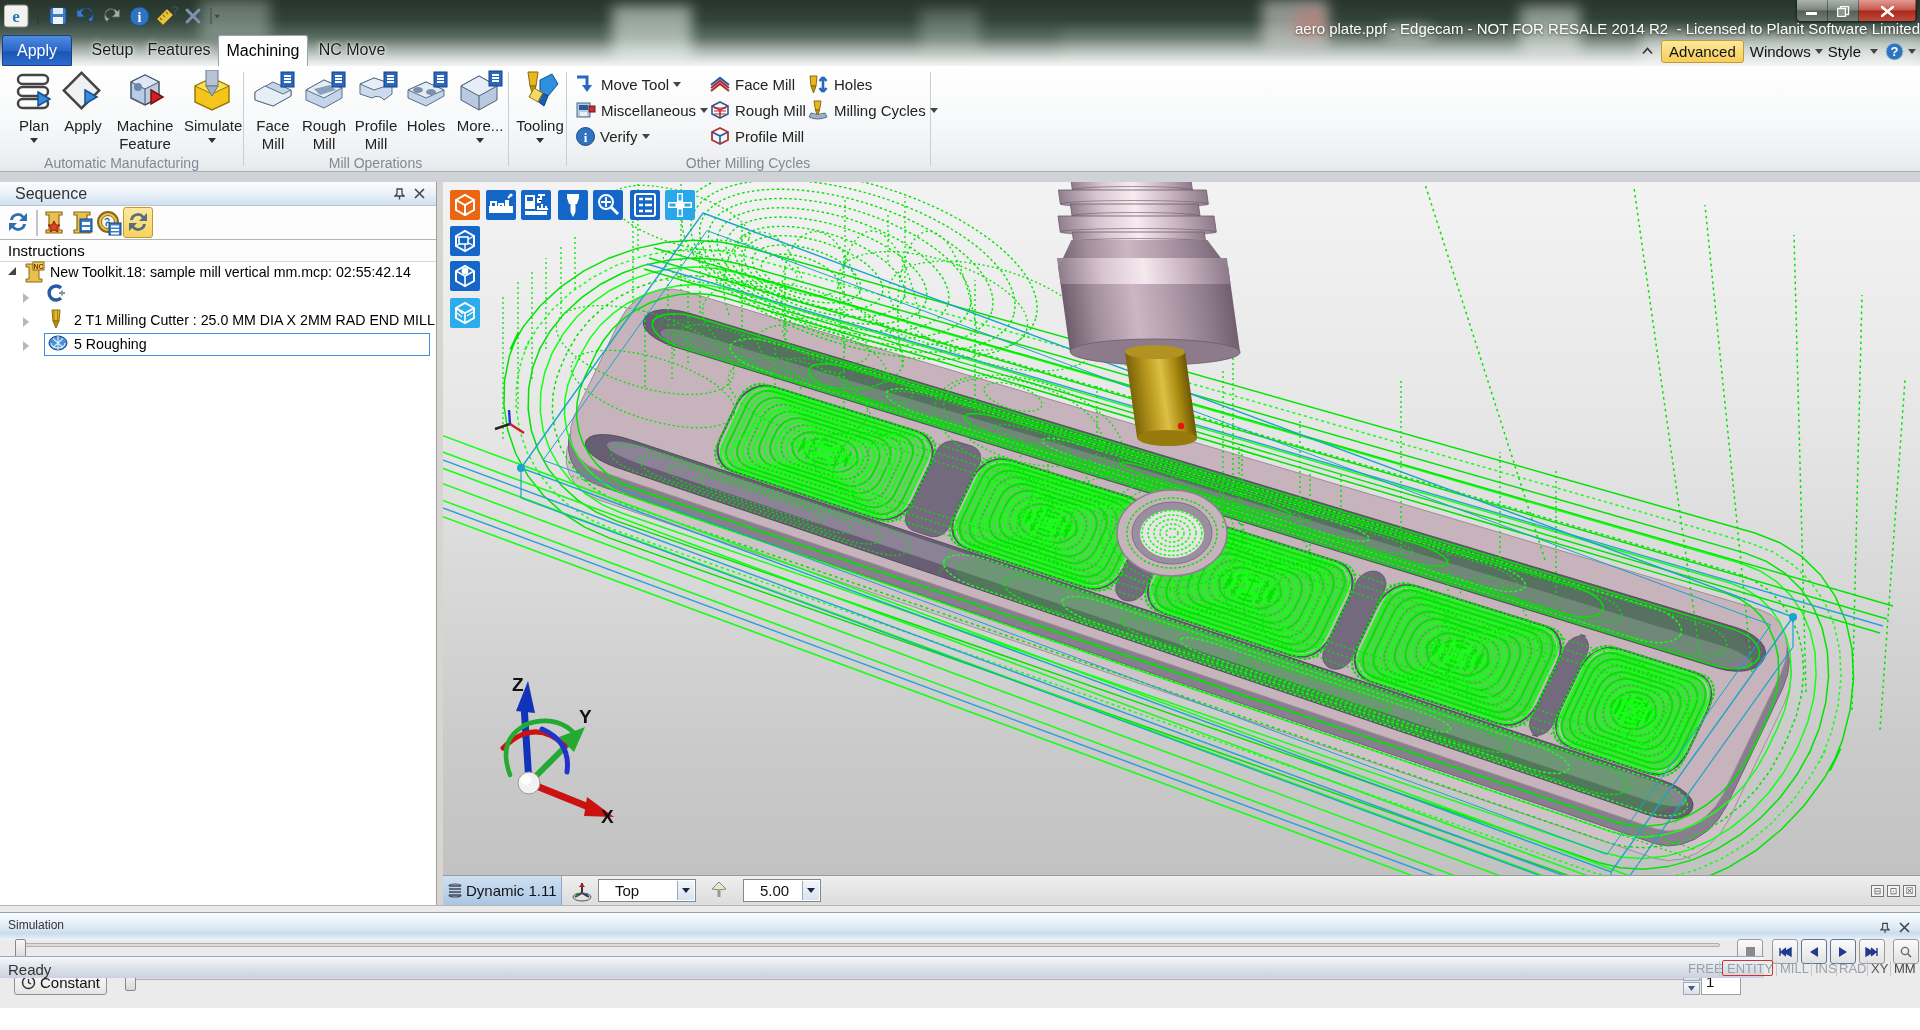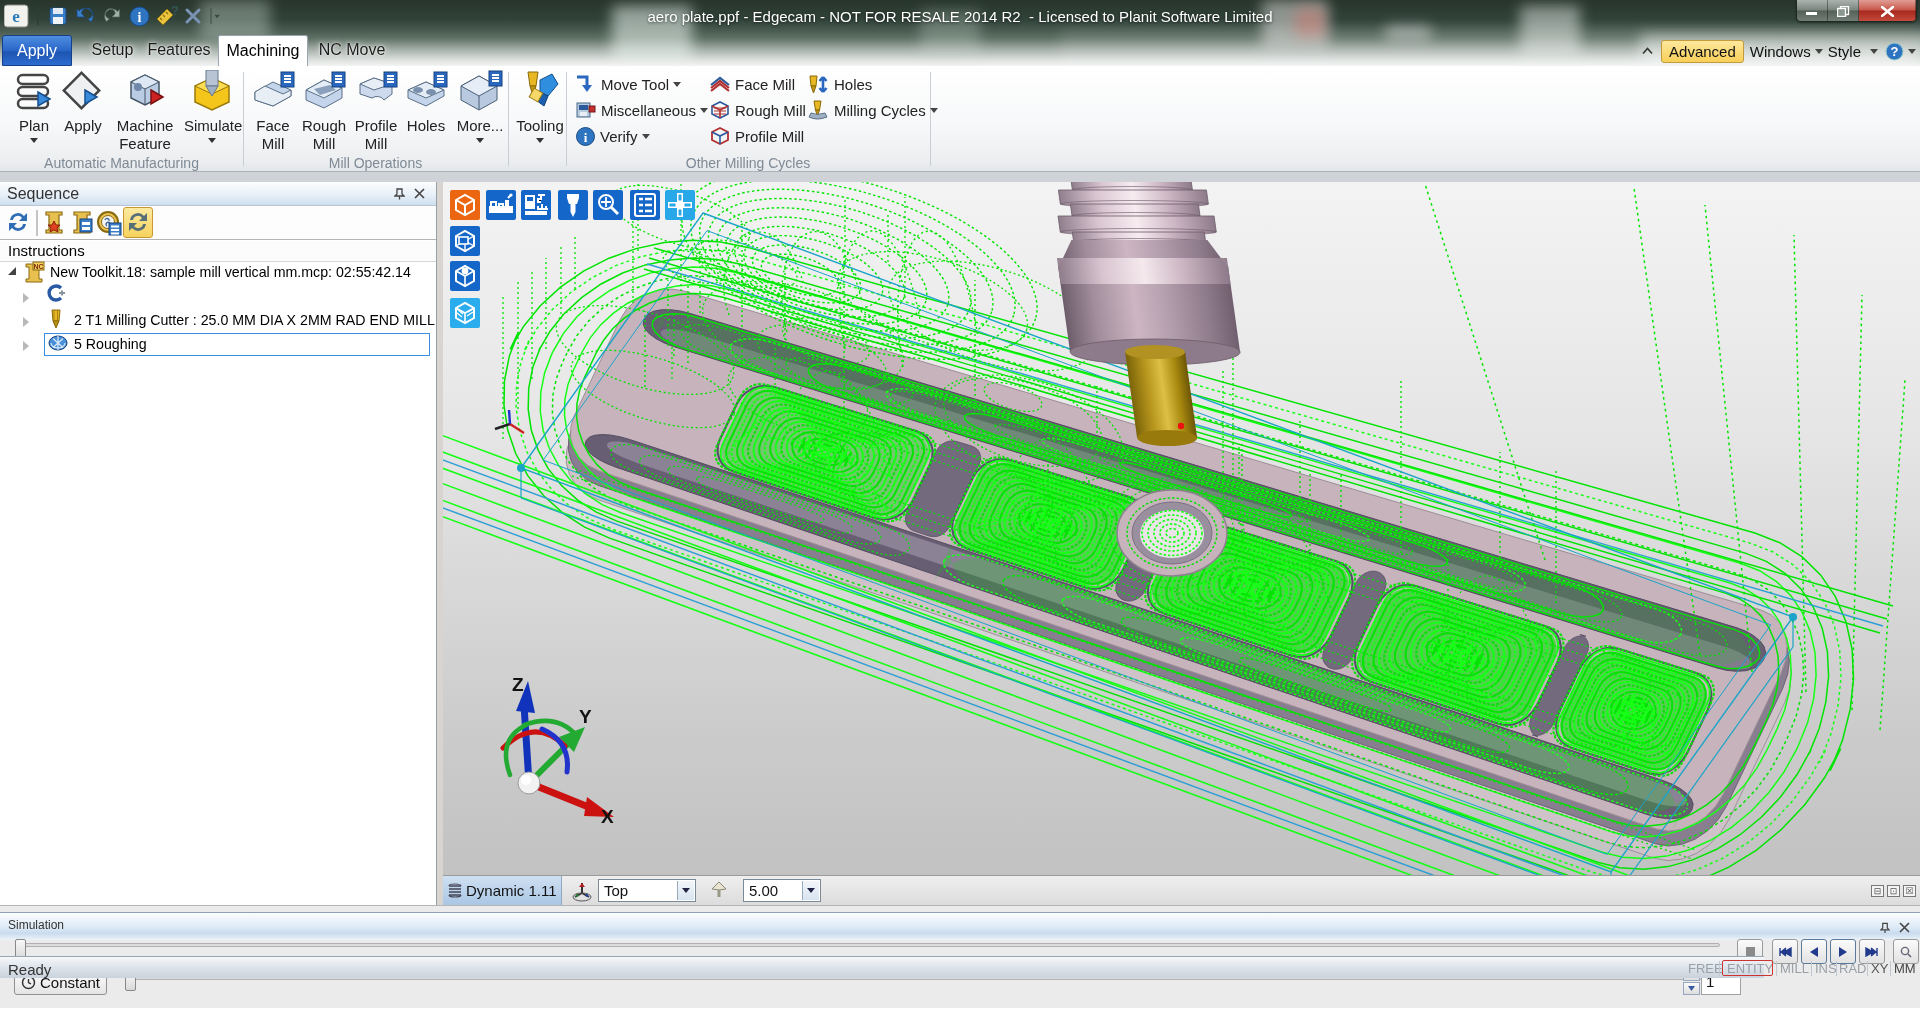--- a/index.html
+++ b/index.html
@@ -1,20 +1,20 @@
 <!DOCTYPE html>
 <html><head><meta charset="utf-8">
 <style>
 *{margin:0;padding:0;box-sizing:border-box}
 body{width:1920px;height:1030px;overflow:hidden;font-family:"Liberation Sans",sans-serif;position:relative;background:#fff}
 .abs{position:absolute}
 
 #title{left:0;top:0;width:1920px;height:66px;background:linear-gradient(180deg,#27352c 0%,#31433a 30%,#5c6e63 58%,#a2ada6 82%,#d8dcd9 94%,#eef0ef 100%);overflow:hidden}
 #title .blob{position:absolute;filter:blur(7px);border-radius:4px}
-#ttext{position:absolute;top:8px;width:100%;text-align:center;color:#fff;font-size:15px;text-shadow:0 1px 3px rgba(0,0,0,.6)}
+#ttext{position:absolute;top:20px;width:100%;text-align:right;color:#fff;font-size:15px;text-shadow:0 1px 3px rgba(0,0,0,.6)}
 
 #winbtns{position:absolute;right:3px;top:0;height:22px;display:flex;border:1px solid #1c2a22;border-top:none;border-radius:0 0 5px 5px;overflow:hidden;box-shadow:0 1px 2px rgba(0,0,0,.4)}
 #winbtns div{height:22px;display:flex;align-items:center;justify-content:center;color:#fff;font-size:13px;border-right:1px solid rgba(0,0,0,.35);background:linear-gradient(180deg,rgba(255,255,255,.45),rgba(255,255,255,.12) 45%,rgba(0,0,0,.18) 50%,rgba(255,255,255,.08))}
 #winbtns .mn,#winbtns .rs{width:31px;background-color:#68756d}
 #winbtns .cl{width:57px;background-color:#c0392b;background-image:linear-gradient(180deg,rgba(255,255,255,.5),rgba(255,255,255,.15) 45%,rgba(120,10,5,.35) 50%,rgba(255,255,255,.1))}
 
 #qat{position:absolute;left:4px;top:3px;height:26px;display:flex;align-items:center}
 #qat svg{margin-right:5px}
 
 #tabs{position:absolute;left:0;top:35px;height:31px;width:100%}
@@ -32,35 +32,35 @@
 .rgroup-label{position:absolute;top:89px;font-size:14px;color:#7e8a96;width:100%;text-align:center}
 .rsep{position:absolute;top:6px;height:94px;width:1px;background:#c9ced4}
 .rbtn{position:absolute;top:4px;text-align:center;font-size:15px;color:#222}
 .rbtn .lbl{line-height:18px}
 .caret{width:0;height:0;border-left:4px solid transparent;border-right:4px solid transparent;border-top:5px solid #333;margin:3px auto 0}
 .srow{position:absolute;font-size:15px;color:#222;display:flex;align-items:center;white-space:nowrap}
 .srow svg{margin-right:4px}
 
 #midstrip{left:0;top:172px;width:1920px;height:10px;background:#cfd2d6}
 #seq{left:0;top:182px;width:437px;height:723px;background:#fff;border-right:1px solid #9aa0a6}
-#seqhead{position:absolute;left:0;top:0;width:100%;height:24px;background:linear-gradient(180deg,#fcfdfe,#e8f0f8 55%,#cfdff0);font-size:16px;color:#333;padding-left:7px;line-height:23px;border-bottom:1px solid #b9c6d4}
+#seqhead{position:absolute;left:0;top:0;width:100%;height:24px;background:linear-gradient(180deg,#fcfdfe,#e8f0f8 55%,#cfdff0);font-size:16px;color:#333;padding-left:15px;line-height:23px;border-bottom:1px solid #b9c6d4}
 #seqtools{position:absolute;left:0;top:24px;width:100%;height:34px;background:#fdfdfd;border-bottom:1px solid #b4b4b4}
 #instr{position:absolute;left:0;top:59px;width:100%;height:21px;background:#fcfcfc;border-bottom:1px solid #d6d6d6;font-size:15px;padding-left:8px;line-height:20px;color:#000}
 .trow{position:absolute;left:0;width:100%;height:24px;font-size:14.2px;color:#000;white-space:nowrap}
 .trow .exp{position:absolute;left:23px;top:6px;width:0;height:0;border-top:5px solid transparent;border-bottom:5px solid transparent;border-left:6px solid #b8b8b8}
 #selbox{position:absolute;left:44px;top:153px;width:386px;height:23px;border:1.5px solid #3d8fe0;background:#fff}
 #splitter{left:437px;top:182px;width:6px;height:723px;background:#d8d5d0}
 
 #vp{left:443px;top:182px;width:1477px;height:693px;overflow:hidden}
 .vicon{position:absolute;width:30px;height:30px;border-radius:2px}
 .vicon svg{position:absolute;left:0;top:0}
 
 #vbar{left:443px;top:875px;width:1477px;height:30px;background:linear-gradient(180deg,#efefef,#dcdcdc);border-top:1px solid #9c9c9c;font-size:15px;color:#111}
 #dynseg{position:absolute;left:0;top:0;width:119px;height:29px;background:linear-gradient(180deg,#cfe0f2,#aac6e4);display:flex;align-items:center;padding-left:4px;border-right:1px solid #8fa8c4}
-.combo{position:absolute;top:3px;height:23px;background:#fff;border:1px solid #7a8a99;font-size:15px;padding-left:5px;line-height:21px}
+.combo{position:absolute;top:3px;height:23px;background:#fff;border:1px solid #7a8a99;font-size:15px;padding-left:16px;line-height:21px}
 .combo .arr{position:absolute;right:1px;top:1px;bottom:1px;width:17px;background:linear-gradient(180deg,#f2f6fa,#d8e4f0);border-left:1px solid #9ab;display:flex;align-items:center;justify-content:center}
 .combo .arr:after{content:"";width:0;height:0;border-left:4px solid transparent;border-right:4px solid transparent;border-top:5px solid #224}
 #vtiles{position:absolute;right:4px;top:9px;display:flex;gap:3px}
 #vtiles div{width:13px;height:12px;border:1px solid #777;background:#f4f4f4;font-size:9px;line-height:10px;text-align:center;color:#555}
 
 #sim{left:0;top:905px;width:1920px;height:103px;background:#ebebeb;border-top:1px solid #b5b5b5}
 #simhead{position:absolute;left:0;top:6px;width:100%;height:28px;background:linear-gradient(180deg,#fbfdfe,#dce9f6 55%,#c9dbee 75%,#eef3f9);font-size:12px;color:#333;padding:5px 0 0 8px;border-top:1px solid #8fa0b4}
 .slider-track{position:absolute;height:4px;background:#dcdcdc;border:1px solid #b0b0b0;border-radius:2px}
 .slider-thumb{position:absolute;width:11px;height:21px;background:linear-gradient(180deg,#f8f8f8,#d8d8d8);border:1px solid #888;border-radius:2px}
 .simbtn{position:absolute;top:33px;width:26px;height:25px;background:linear-gradient(180deg,#fbfbfb,#e2e2e2);border:1px solid #9a9a9a;border-radius:3px;display:flex;align-items:center;justify-content:center}

